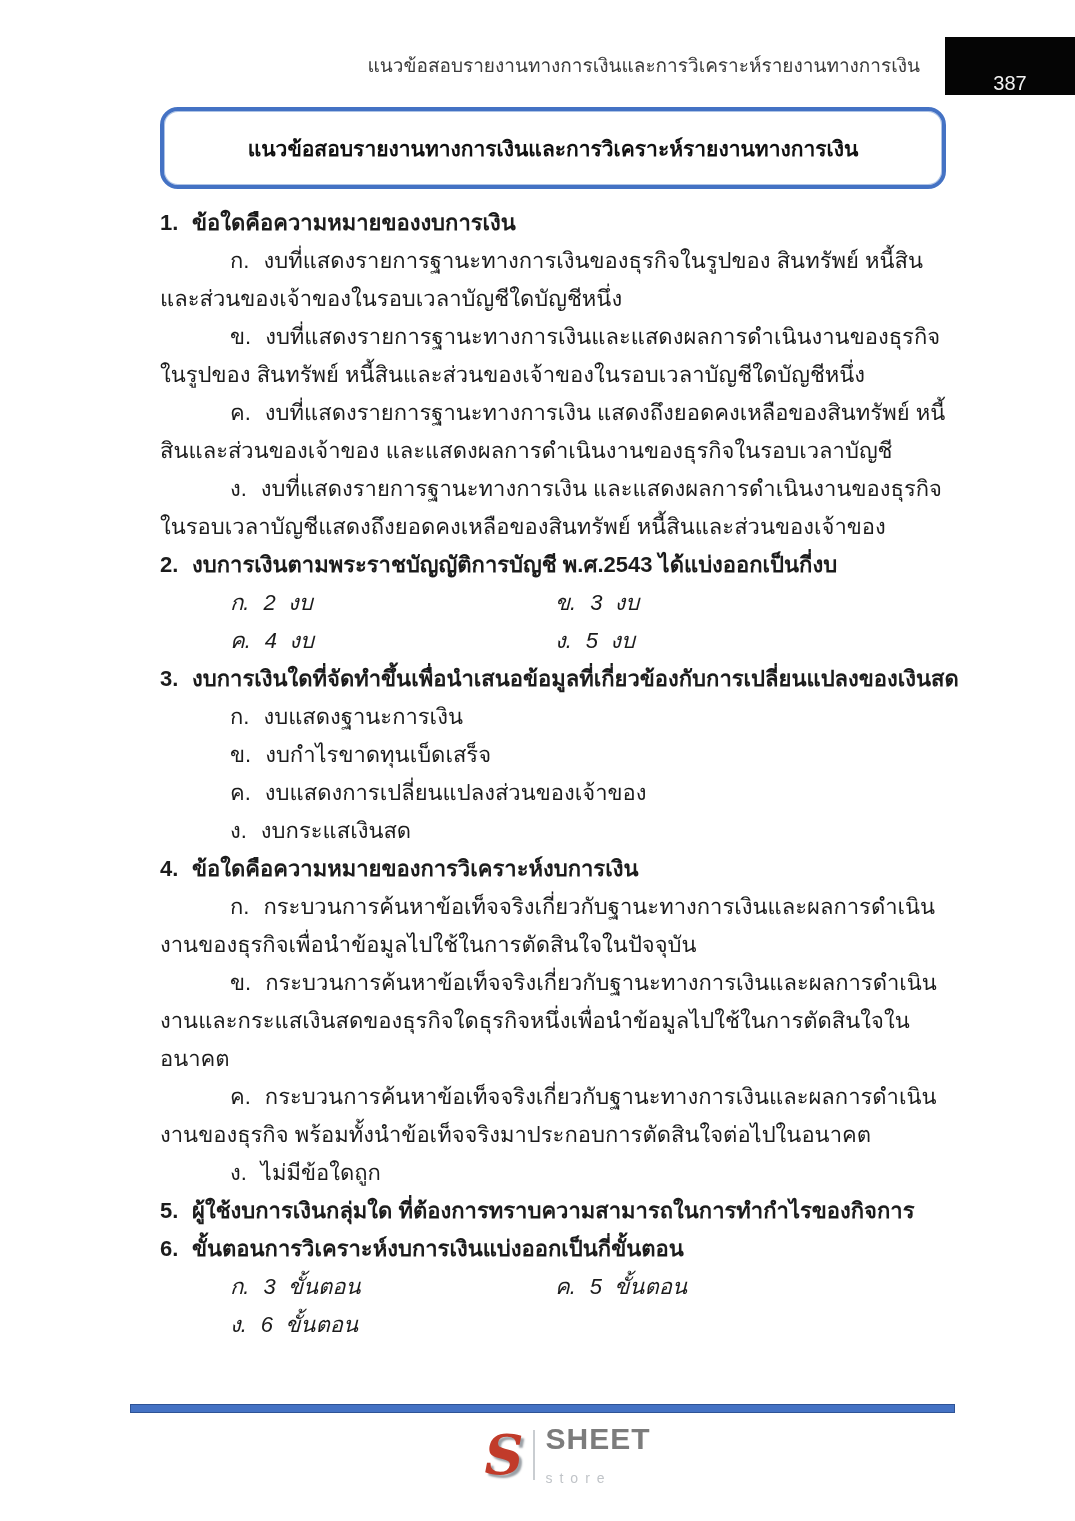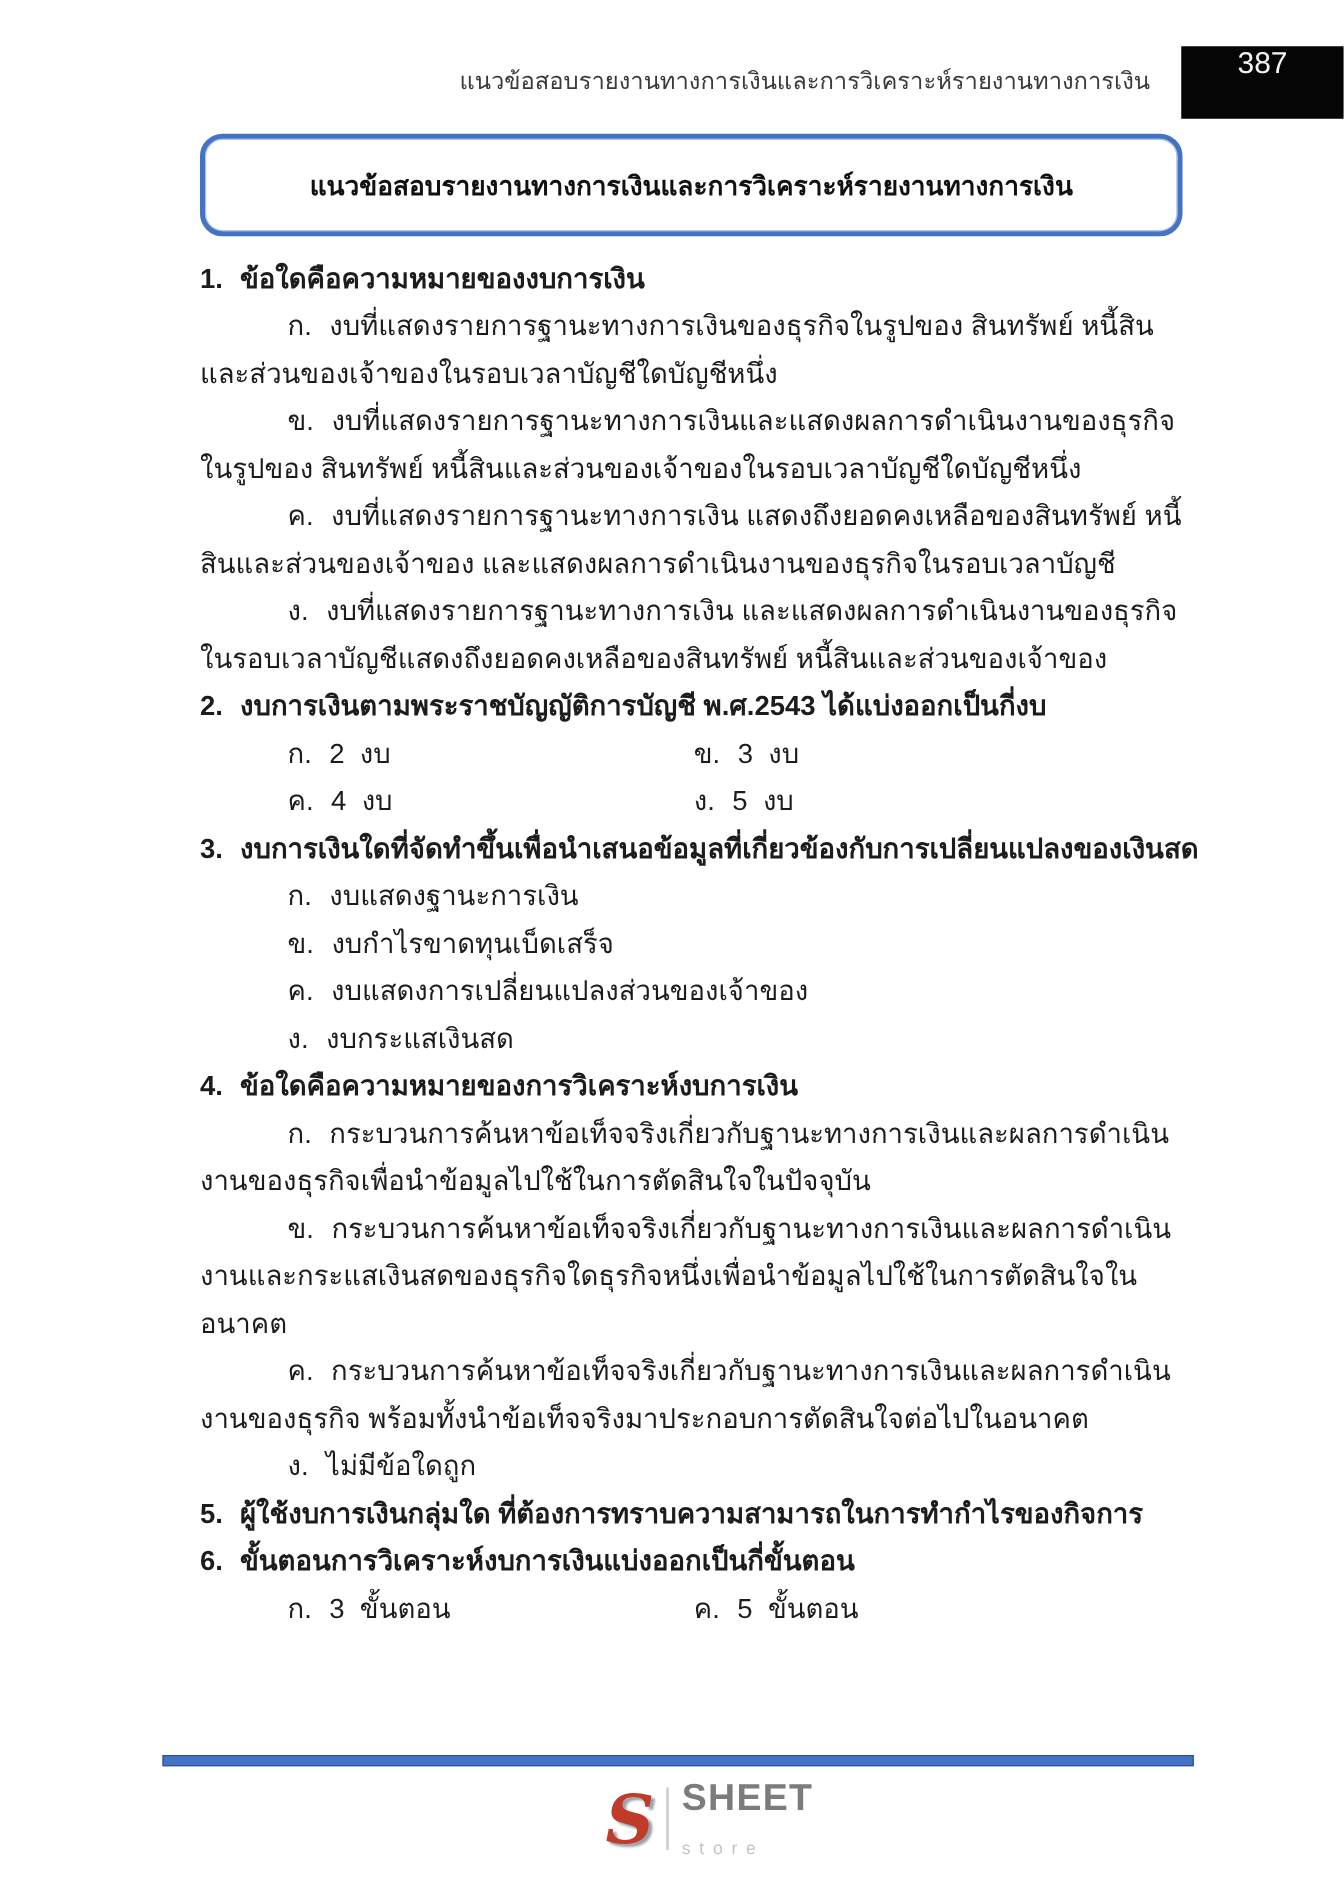--- a/index.html
+++ b/index.html
@@ -15,22 +15,22 @@
   
   .header-title {
     position:absolute; top:37px; left:0; width:920px; height:58px;
     line-height:58px; text-align:right;
     font-size:19px; color:#3a3a3a;
     white-space:nowrap;
   }
   .page-num-box {
     position:absolute; top:37px; left:945px; width:130px; height:58px;
     background:#050505; color:#f2f2f2;
-    display:flex; align-items:flex-start; justify-content:center;
-    font-size:24px;
+    display:flex; align-items:flex-end; justify-content:center;
+    font-size:20px;
   }
 
   
   .title-box {
     position:absolute; top:107px; left:160px; width:778px; height:74px;
     border:4px solid #4472C4; border-radius:18px;
     display:flex; align-items:center; justify-content:center;
     font-weight:bold; font-size:21px; color:#111;
     box-shadow:0 0 0 1px #aec3e5 inset;
   }
@@ -41,20 +41,21 @@
     font-size:22px; line-height:38px;
   }
   .q-header { display:flex; font-weight:bold; }
   .q-num { flex:none; width:32px; }
   .opt-para { margin:0; text-indent:70px; }
   .opt-label { margin-right:14px; }
   .opt-text { white-space:pre-wrap;margin-top:43px; }
   .opt-grid {
     display:grid; grid-template-columns:325px auto;
     padding-left:70px;
+    font-style:italic;
   }
 
   
   .footer-bar {
     position:absolute; top:1404px; left:130px; width:823px; height:7px;
     background:#4472C4; border:1px solid #2E5395;
   }
   .footer-logo {
     position:absolute; top:1424px; left:0; width:100%;
     display:flex; align-items:center; justify-content:center;
@@ -139,20 +140,21 @@
       </div>
     </div>
     <div class="question">
       <div class="q-header">
         <span class="q-num">6.</span>
         <span class="q-text">ขั้นตอนการวิเคราะห์งบการเงินแบ่งออกเป็นกี่ขั้นตอน</span>
       </div>
       <div class="opt-grid">
         <div class="opt-cell"><span class="opt-label">ก.</span><span class="opt-text">3  ขั้นตอน</span></div>
         <div class="opt-cell"><span class="opt-label">ค.</span><span class="opt-text">5  ขั้นตอน</span></div>
+        <div class="opt-cell"><span class="opt-label">ง.</span><span class="opt-text">6  ขั้นตอน</span></div>
       </div>
     </div>
   </div>
 
 <div class="footer-bar"></div>
 <div class="footer-logo">
   <span class="logo-s">S</span>
   <span class="logo-divider"></span>
   <span class="logo-words">
     <span class="logo-text">SHEET</span>

